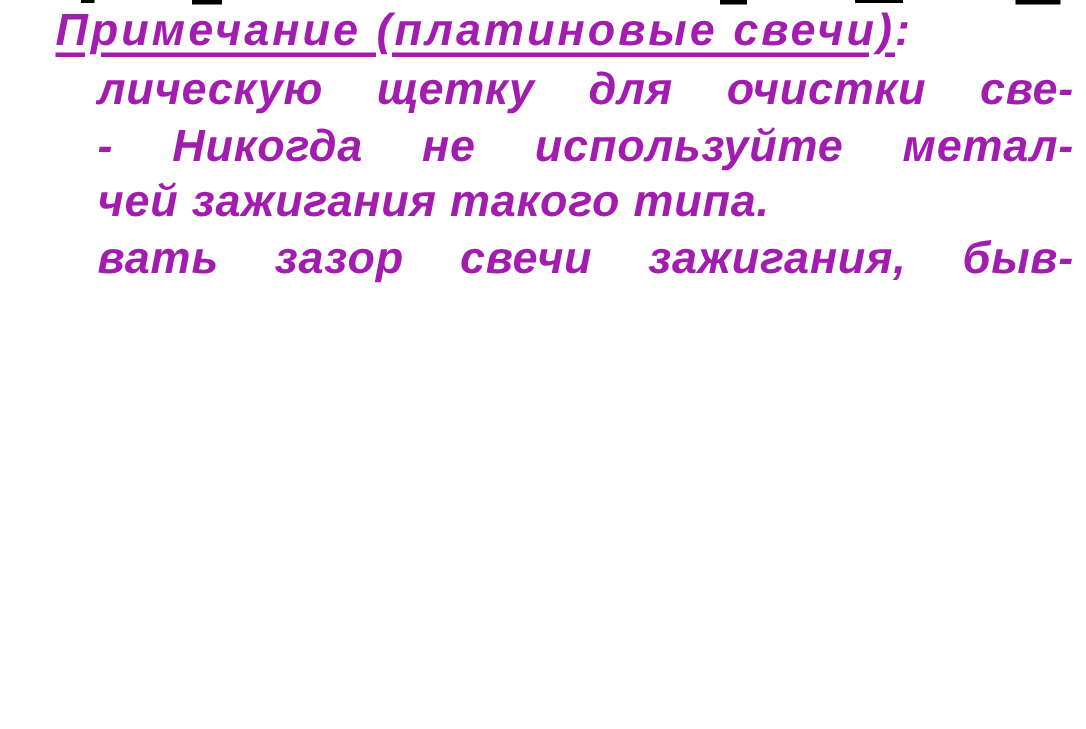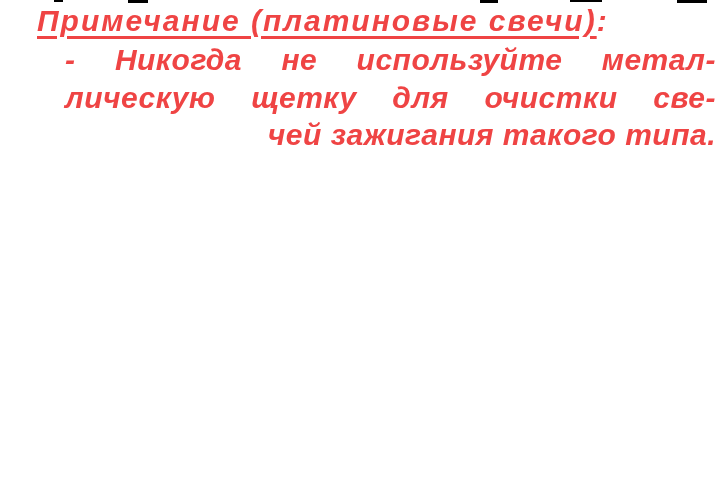--- a/index.html
+++ b/index.html
@@ -12,21 +12,21 @@
     background: #ffffff;
     overflow: hidden;
     position: relative;
   }
   .page {
     position: absolute;
     left: 0; top: 0;
     width: 724px;
     height: 350px;
     background: #ffffff;
-    color: #ef4444;
+    color: #a21caf;
     font-family: "Liberation Sans", sans-serif;
     font-style: italic;
     font-weight: 700;
   }
   .note-heading {
     position: absolute;
     left: 37px;
     top: 5px;
     font-size: 30px;
     line-height: 32px;
@@ -41,21 +41,21 @@
   .note-body {
     position: absolute;
     left: 65px;
     top: 41px;
     width: 651px;
     font-size: 30px;
     line-height: 37.5px;
     letter-spacing: 0.5px;
   }
   .line {
-    text-align: right;
+    text-align: left;
     white-space: normal;
   }
   .line.just {
     text-align: justify;
     text-align-last: justify;
   }
   .artifact {
     position: absolute;
     background: #000000;
   }
@@ -69,18 +69,19 @@
   <div class="artifact" style="left:128px; top:0; width:20px; height:3px;"></div>
   <div class="artifact" style="left:480px; top:0; width:18px; height:3px;"></div>
   <div class="artifact" style="left:570px; top:0; width:32px; height:2px;"></div>
   <div class="artifact" style="left:677px; top:0; width:30px; height:3px;"></div>
 
   <div class="note-heading">
     <span class="underlined">Примечание (платиновые свечи)</span><span>:</span>
   </div>
 
   <div class="note-body">
+    <div class="line just">лическую щетку для очистки све-</div>
     <div class="line just">- Никогда не используйте метал-</div>
-    <div class="line just">лическую щетку для очистки све-</div>
     <div class="line">чей зажигания такого типа.</div>
+    <div class="line just">вать зазор свечи зажигания, быв-</div>
   </div>
 
 </div>
 
 </body></html>

